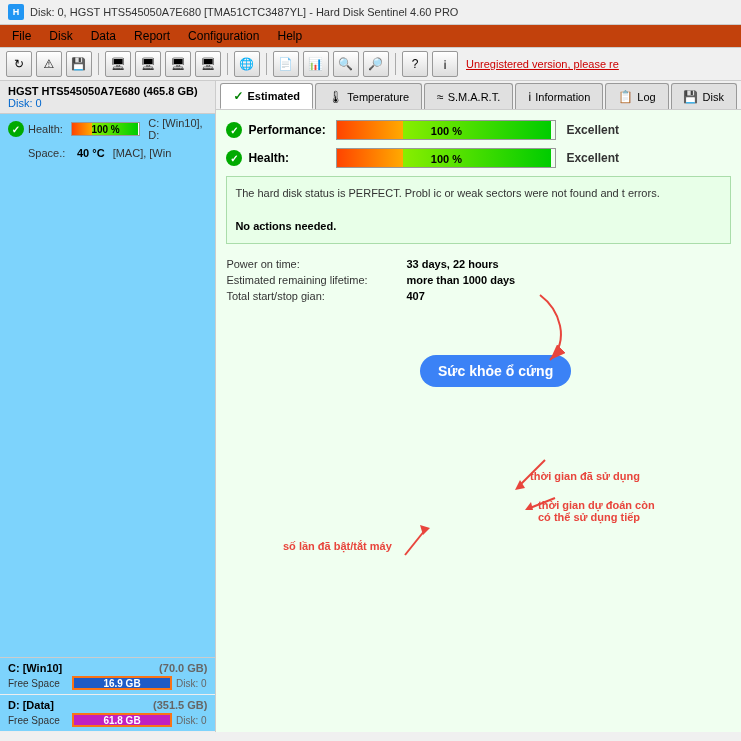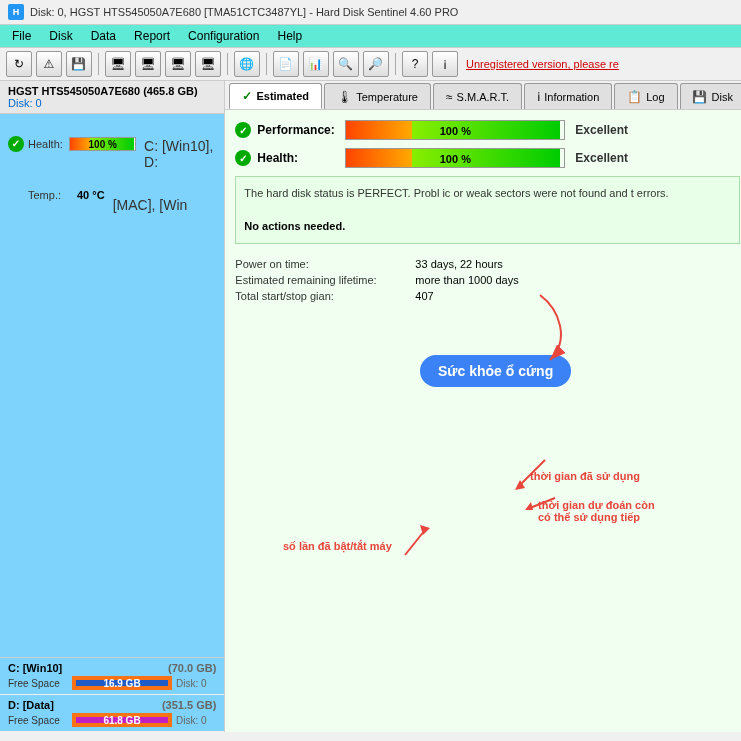--- a/index.html
+++ b/index.html
@@ -32,21 +32,21 @@
       display: inline-flex;
       align-items: center;
       justify-content: center;
       color: white;
       font-size: 9px;
       font-weight: bold;
     }
 
     
     .menu-bar {
-      background: #5eead4;
+      background: #c2410c;
       padding: 2px 4px;
       border-bottom: 1px solid #ccc;
       display: flex;
       gap: 2px;
     }
     .menu-item {
       padding: 2px 8px;
       cursor: pointer;
       font-size: 12px;
       color: #000;
@@ -142,24 +142,23 @@
       position: absolute;
       width: 100%;
       text-align: center;
       font-size: 10px;
       font-weight: bold;
       color: #000;
       line-height: 14px;
       z-index: 2;
     }
     .disk-drives {
-      font-size: 14px;
+      font-size: 11px;
       color: #333;
       margin-left: 4px;
-      margin-top: 21px;
     }
     .green-circle {
       width: 16px;
       height: 16px;
       background: #00aa00;
       border-radius: 50%;
       display: flex;
       align-items: center;
       justify-content: center;
       color: white;
@@ -198,21 +197,21 @@
     }
     .free-label {
       font-size: 10px;
       color: #333;
       width: 60px;
     }
     .partition-bar {
       width: 100px;
       height: 14px;
       background: #1e5bc6;
-      border: 4px solid #f97316;
+      border: 2px solid #f97316;
       display: flex;
       align-items: center;
       justify-content: center;
       color: white;
       font-size: 10px;
       font-weight: bold;
     }
     .partition-disk-label {
       font-size: 10px;
       color: #666;
@@ -341,21 +340,21 @@
       display: flex;
       align-items: flex-start;
       margin-bottom: 4px;
       font-size: 11px;
     }
     .stat-label {
       width: 180px;
       color: #333;
     }
     .stat-value {
-      font-weight: normal;
+      font-weight: bold;
       color: #000;
     }
   </style>
 </head>
 <body>
 
 <div class="title-bar">
   <span class="title-bar-icon">H</span>
   <span>Disk: 0, HGST HTS545050A7E680 [TMA51CTC3487YL]  -  Hard Disk Sentinel 4.60 PRO</span>
 </div>
@@ -406,21 +405,21 @@
       <div class="progress-bar-container">
         <div class="progress-bar-fill" style="width:30%;background:linear-gradient(to right,#ff4400,#ffaa00);"></div>
         <div class="progress-bar-fill" style="width:68%;left:30%;background:linear-gradient(to right,#88ee00,#00cc00);"></div>
         <span class="progress-bar-text">100 %</span>
       </div>
       <span class="disk-drives">C: [Win10], D:</span>
     </div>
 
     <div class="disk-info-row">
       <div style="width:16px;"></div>
-      <span class="disk-label">Temp.:</span>
+      <span class="disk-label">Space.:</span>
       <span style="font-size:11px;font-weight:bold;">40 °C</span>
       <span class="disk-drives">[MAC], [Win</span>
     </div>
 
     <div style="flex:1;"></div>
 
     <div class="partition-section">
       <div class="partition-item">
         <div class="partition-header">
           <span class="partition-label">C: [Win10]</span>

